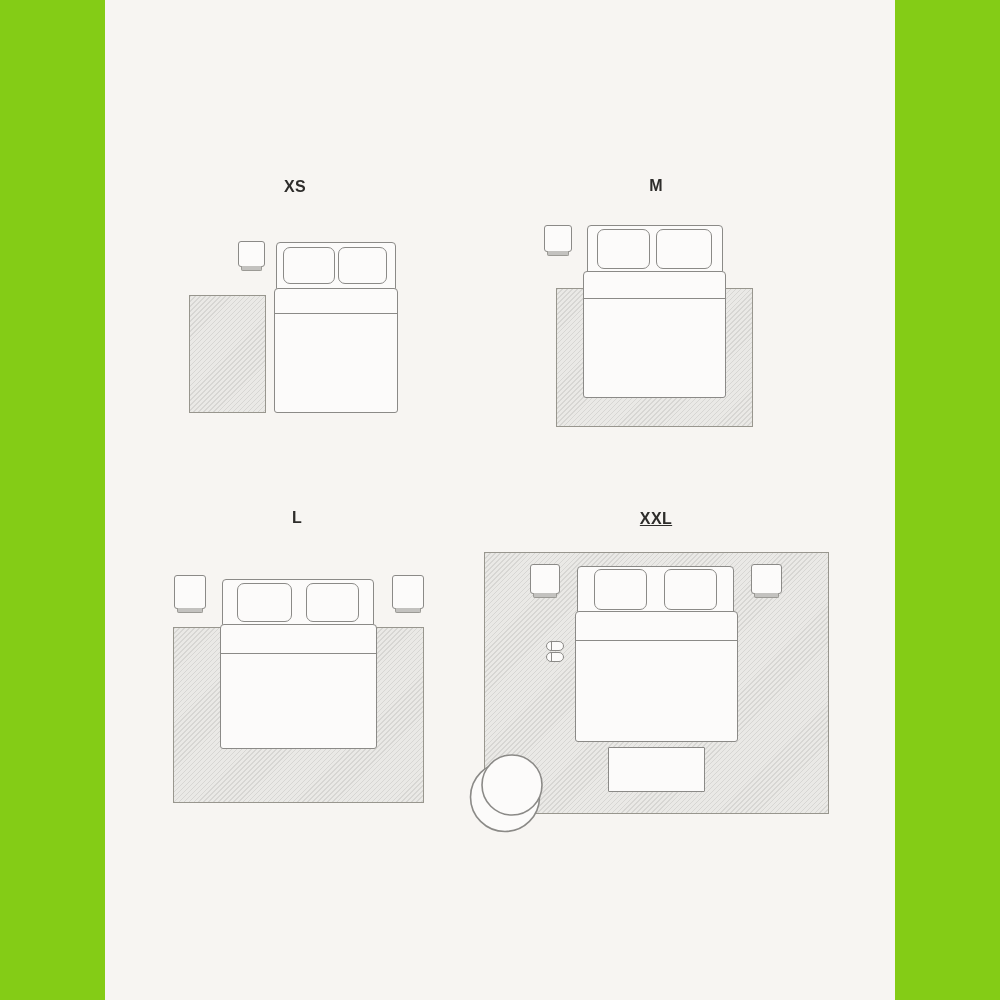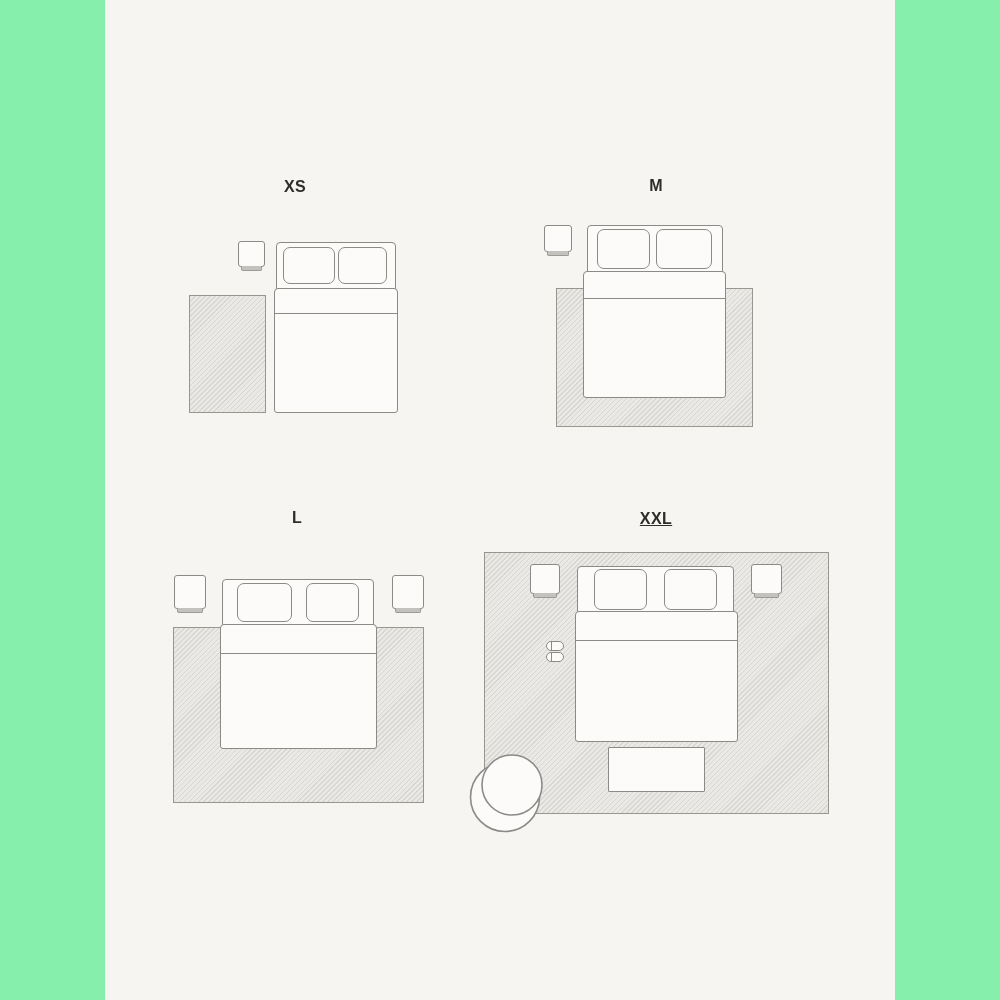--- a/index.html
+++ b/index.html
@@ -1,18 +1,18 @@
 <!DOCTYPE html>
 <html><head>
 <meta charset="utf-8">
 <title>Rug Size Guide</title>
 <style>
   html,body { margin:0; padding:0; background:#ffffff; }
   .stage {
-    position:relative; width:1000px; height:1000px; background:#86efac;
+    position:relative; width:1000px; height:1000px; background:#84cc16;
     overflow:hidden; font-family:"Liberation Sans", sans-serif;
   }
   .panel { position:absolute; left:105px; top:0; width:790px; height:1000px; background:#f7f5f2; }
   .scene { position:absolute; inset:0; }
 
   .size-label {
     position:absolute; width:90px; margin:0; text-align:center;
     font-size:16px; font-weight:600; letter-spacing:0.4px; color:#2e2d2b;
   }
 

